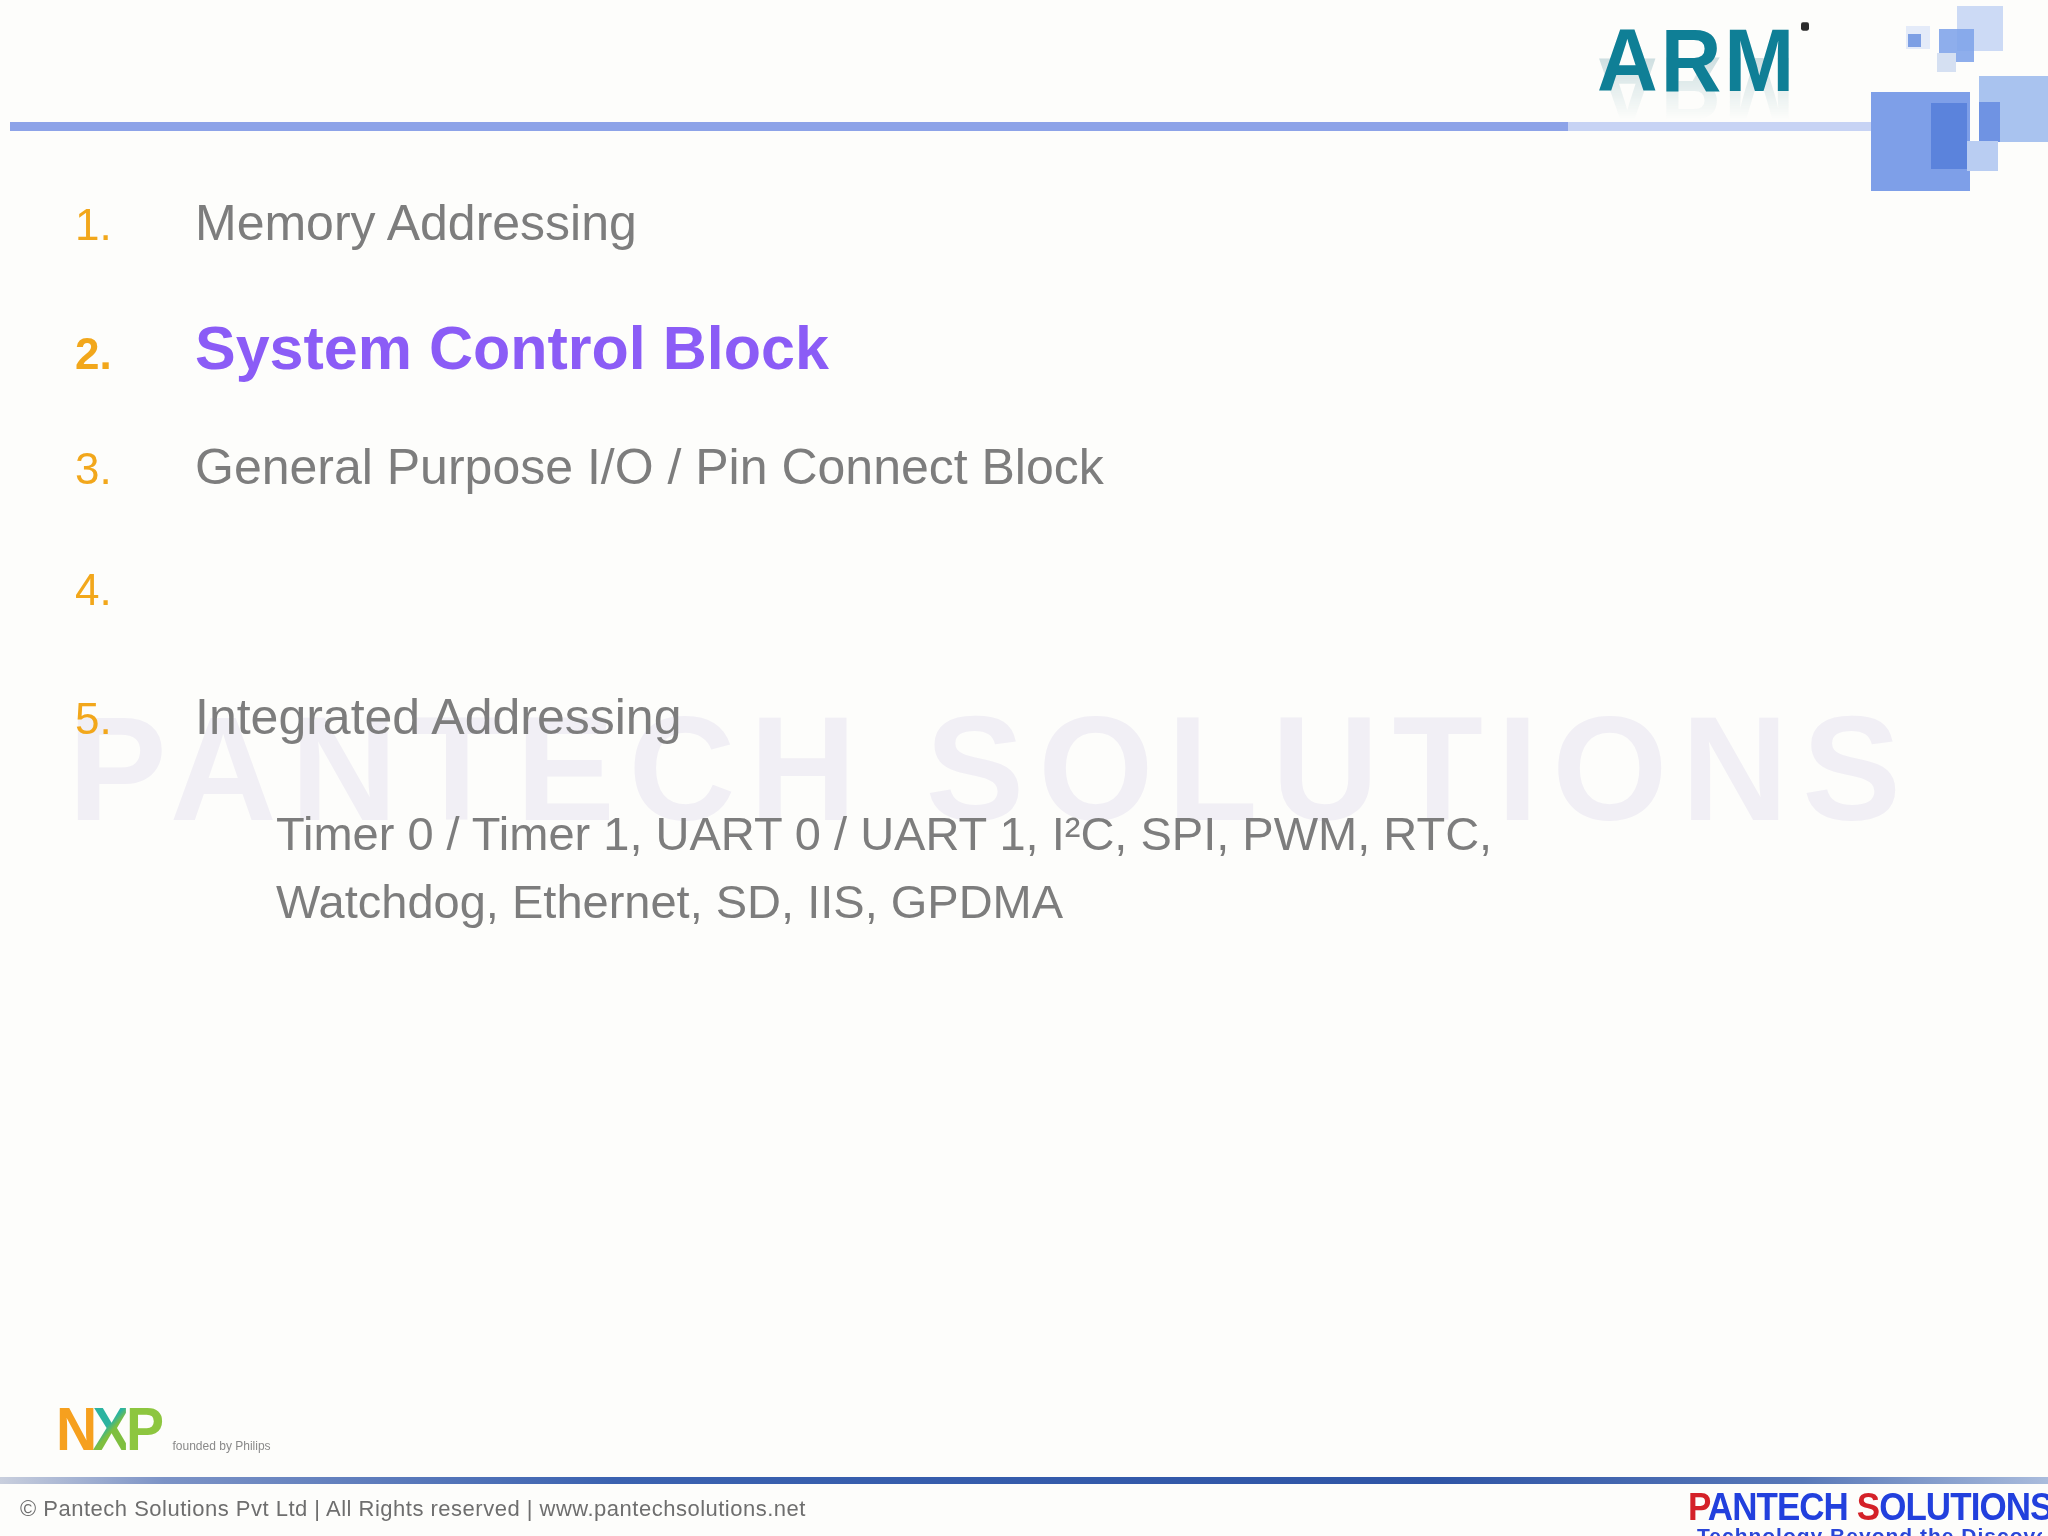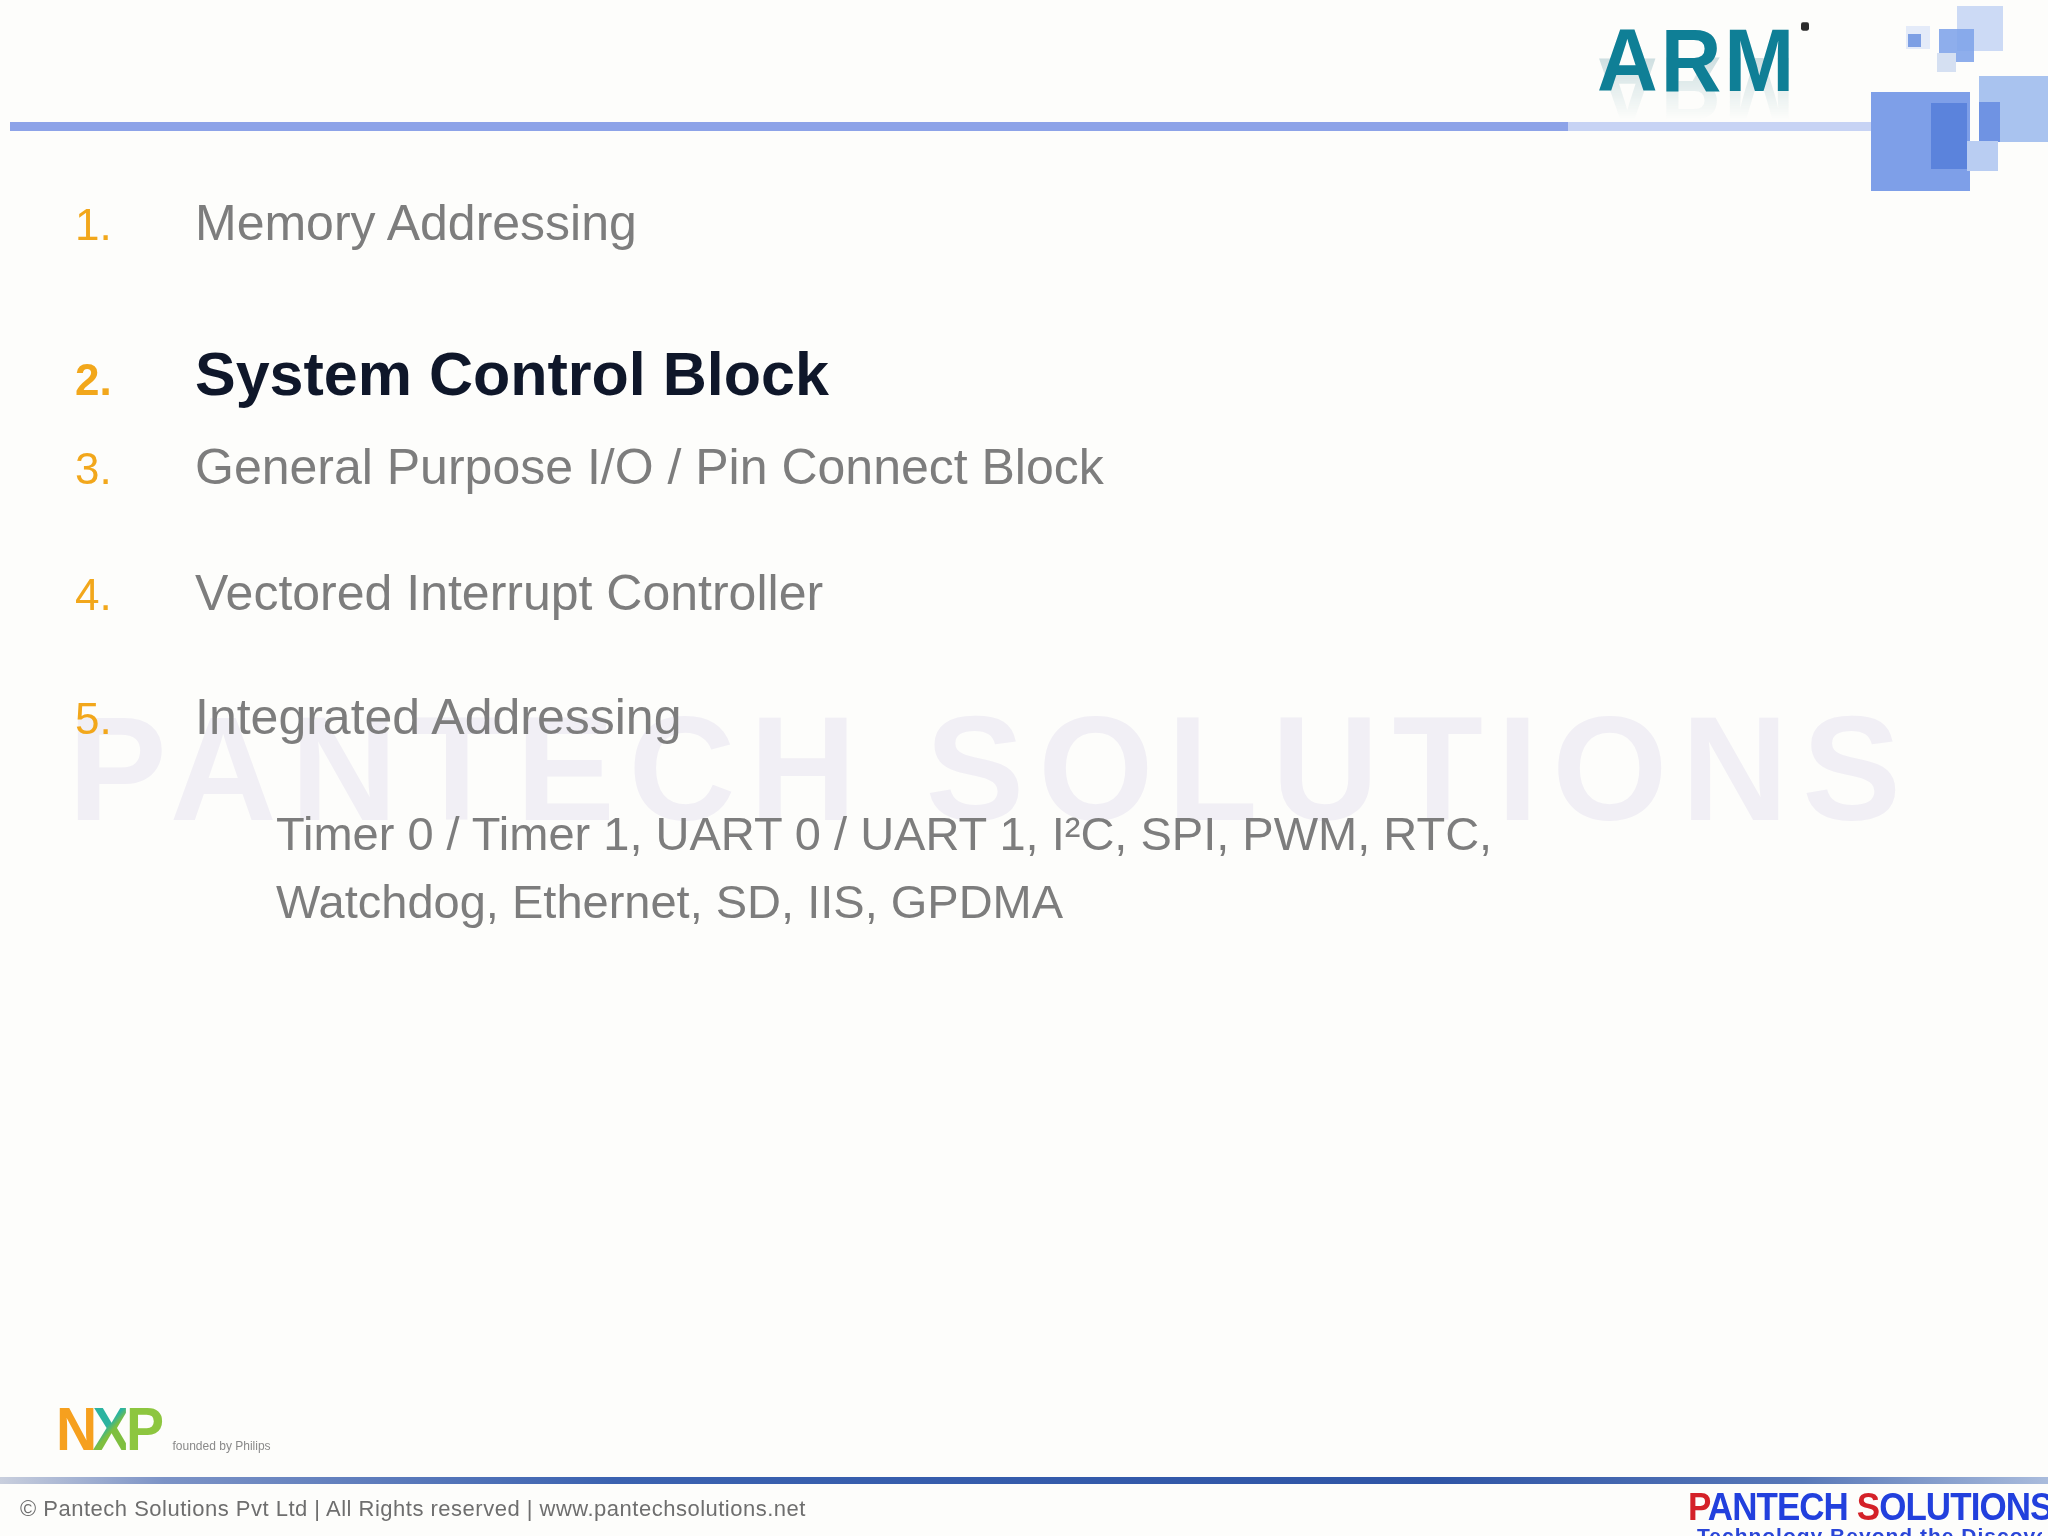--- a/index.html
+++ b/index.html
@@ -45,21 +45,21 @@
   .sq-i{left:1967px;top:141px;width:31px;height:30px;background:#b9cdf2;}
   
   .agenda-item{
     position:absolute;left:75px;display:flex;align-items:baseline;z-index:3;white-space:nowrap;
   }
   .agenda-item .num{
     display:inline-block;width:120px;font-size:44px;color:#f2a71b;line-height:1;
   }
   .agenda-item .label{font-size:50px;color:#7d7d7d;line-height:1;}
   .agenda-item.active .num{font-weight:bold;}
-  .agenda-item.active .label{font-size:61px;font-weight:bold;color:#0f172a;margin-top:26px;}
+  .agenda-item.active .label{font-size:61px;font-weight:bold;color:#8b5cf6;}
   .it1{top:198px;} .it2{top:318px;} .it3{top:442px;} .it4{top:568px;} .it5{top:692px;}
   
   .detail{
     position:absolute;left:276px;top:800px;z-index:3;
     font-size:47px;color:#7d7d7d;line-height:68px;white-space:nowrap;
   }
   
   .nxp{position:absolute;left:56px;top:1398px;z-index:3;white-space:nowrap;}
   .nxp .letters{
     display:inline-block;font-size:62px;font-weight:bold;letter-spacing:-5px;line-height:1;
@@ -124,21 +124,20 @@
   <div class="agenda-item it2 active">
     <span class="num">2.</span>
     <span class="label">System Control Block</span>
   </div>
   <div class="agenda-item it3">
     <span class="num">3.</span>
     <span class="label">General Purpose I/O / Pin Connect Block</span>
   </div>
   <div class="agenda-item it4">
     <span class="num">4.</span>
-    <span class="label">Vectored Interrupt Controller</span>
   </div>
   <div class="agenda-item it5">
     <span class="num">5.</span>
     <span class="label">Integrated Addressing</span>
   </div>
 
   <div class="detail">
     <div>Timer 0 / Timer 1, UART 0 / UART 1, I²C, SPI, PWM, RTC,</div>
     <div>Watchdog, Ethernet, SD, IIS, GPDMA</div>
   </div>

